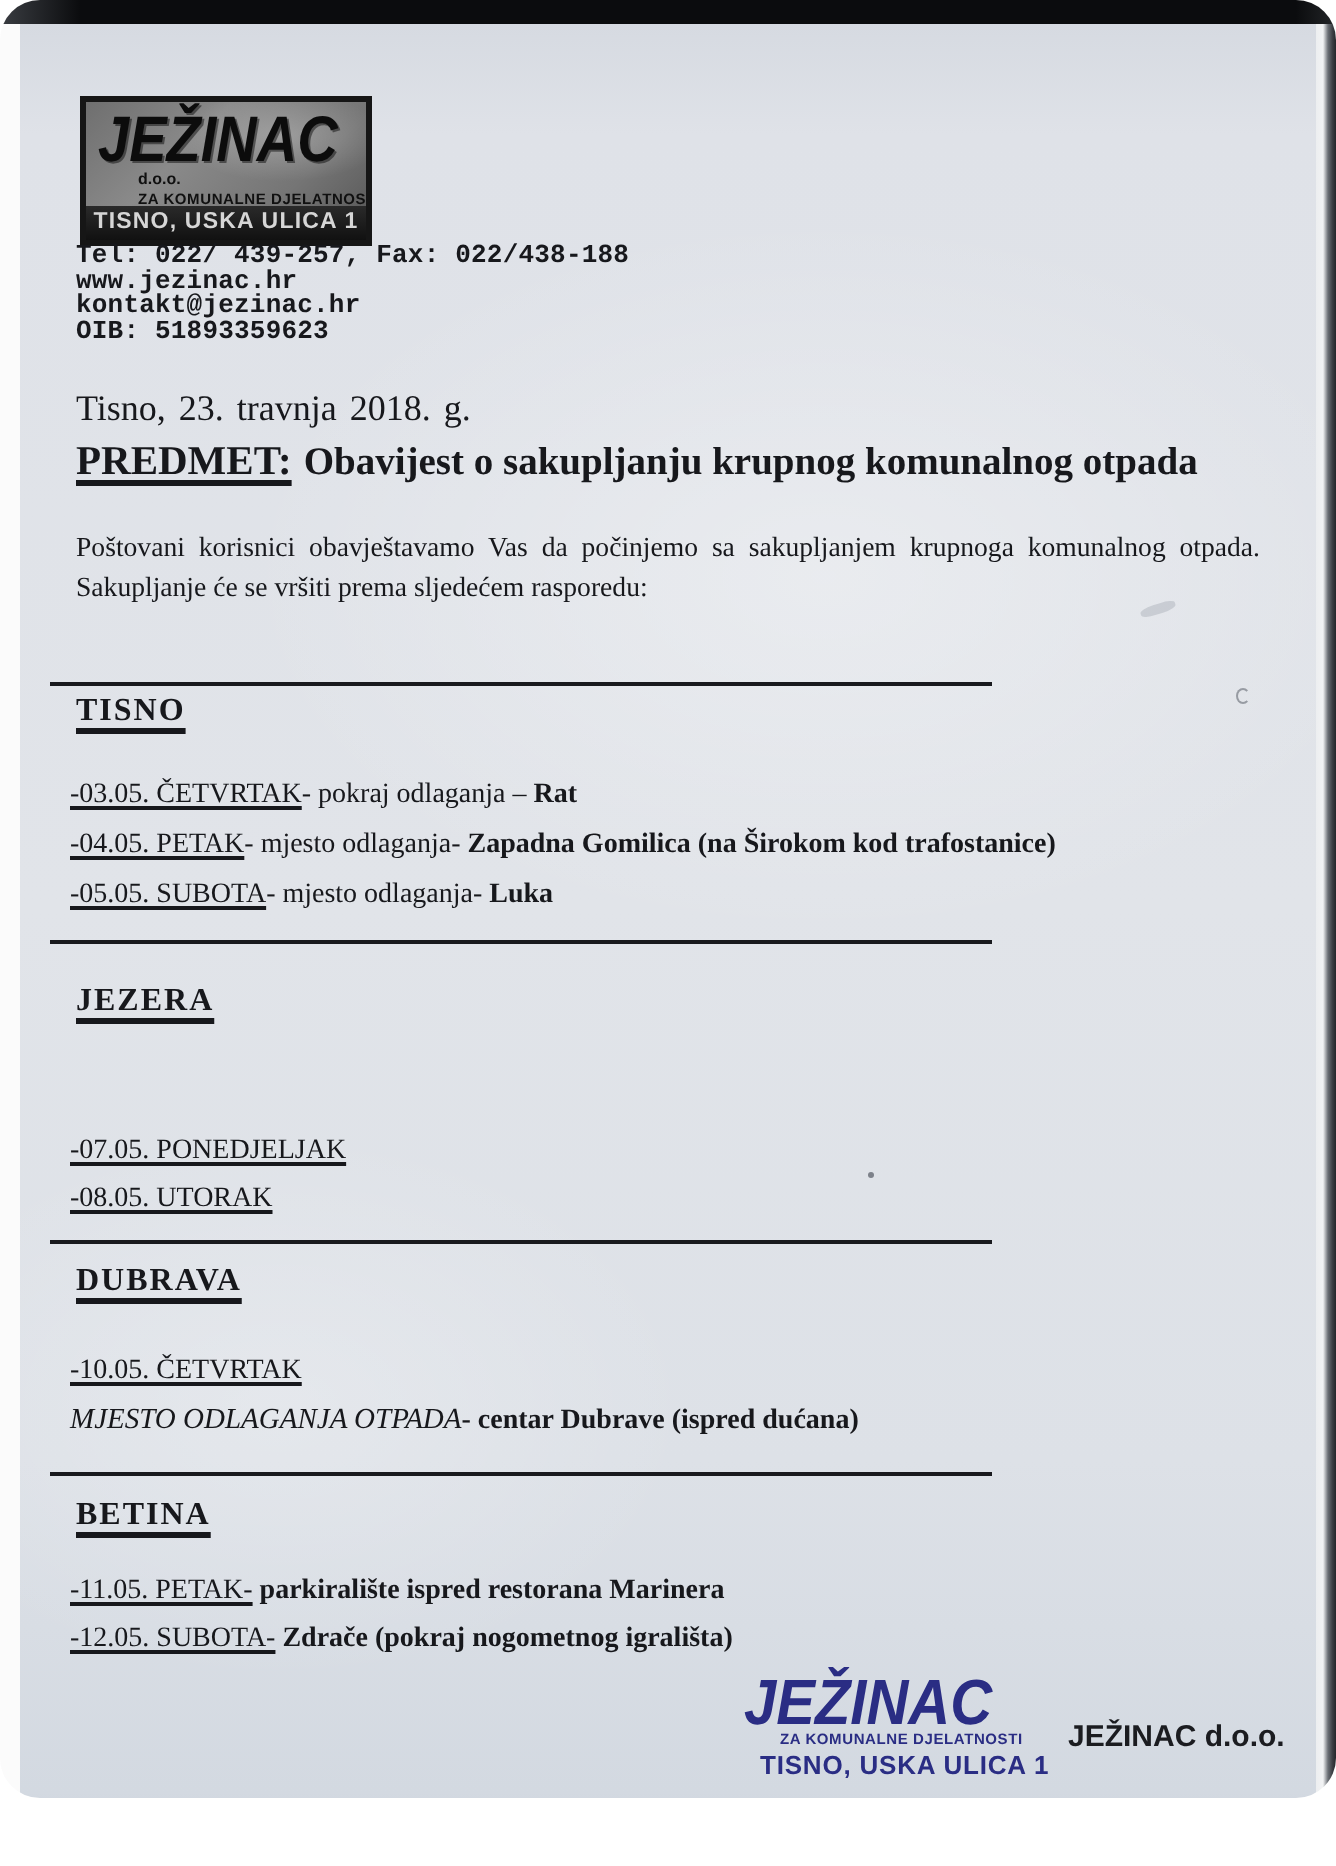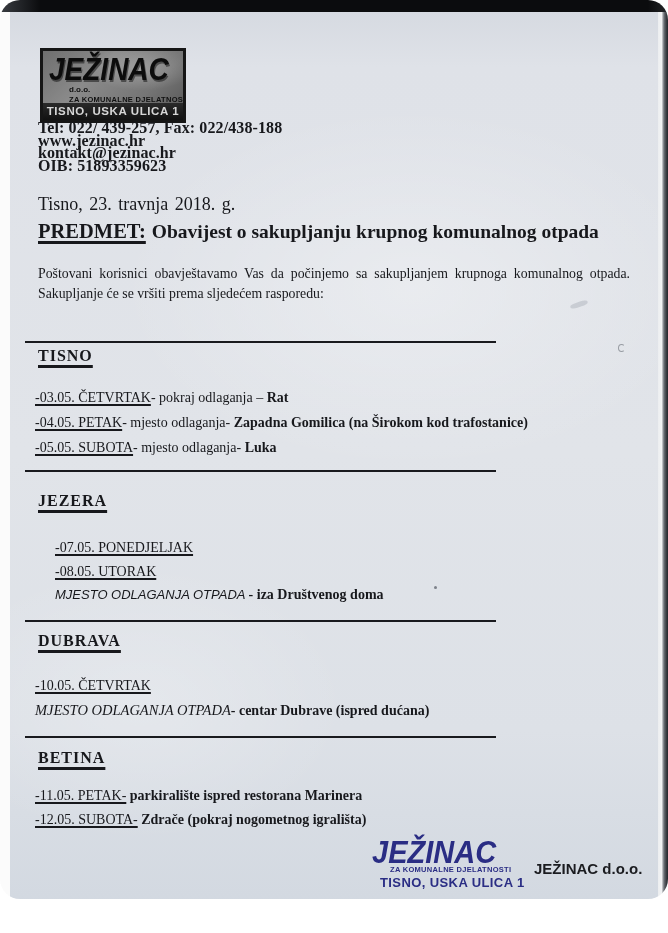--- a/index.html
+++ b/index.html
@@ -73,22 +73,22 @@
     background: linear-gradient(180deg, #2a2a2a, #111);
     color: #d6d6d6;
     font-family: "Liberation Sans", sans-serif;
     font-weight: 700; font-size: 11.5px; line-height: 17px;
     text-align: center; letter-spacing: 0.6px; white-space: nowrap;
   }
 
   
   .contact {
     position: absolute; left: 28px; top: 110px;
-    font-weight: 700; font-size: 16px; line-height: 12.6px;
-    letter-spacing: 0.1px; white-space: nowrap;
+    font-weight: 700; font-size: 13px; line-height: 12.6px;
+    letter-spacing: 0.1px; white-space: nowrap; font-family: Liberation Mono, monospace;
   }
 
   .dateline {
     position: absolute; left: 28px; top: 182px;
     font-size: 18px; white-space: nowrap; word-spacing: 2px;
   }
 
   
   .subject { position: absolute; left: 28px; top: 208px; white-space: nowrap; }
   .subject-label {
@@ -109,21 +109,21 @@
   .sec-title {
     position: absolute; left: 28px;
     font-weight: 700; font-size: 16px; letter-spacing: 1px; white-space: nowrap;
     text-decoration: underline; text-decoration-thickness: 2.5px; text-underline-offset: 3.5px;
   }
   .t-title { top: 335px; } .j-title { top: 480px; } .d-title { top: 620px; } .b-title { top: 737px; }
 
   
   .items { position: absolute; left: 25px; font-size: 14px; white-space: nowrap; }
   .t-items { top: 373px; line-height: 25px; }
-  .j-items { top: 524px; line-height: 23.5px; margin-left: 20px; }
+  .j-items { top: 552px; line-height: 23.5px; }
   .d-items { top: 661px; line-height: 25px; }
   .b-items { top: 772px; line-height: 24px; }
   .u { text-decoration: underline; text-decoration-thickness: 1.5px; text-underline-offset: 2px; }
   .b { font-weight: 700; }
   .i-sans { font-family: "Liberation Sans", sans-serif; font-style: italic; font-size: 13px; }
   .i-serif { font-style: italic; font-size: 14.5px; }
 
   
   .flogo { position: absolute; left: 362px; top: 826px; width: 160px; color: #2a2d84; }
   .flogo-brand {
@@ -188,21 +188,20 @@
       <div><span class="u">-03.05. ČETVRTAK</span><span>- pokraj odlaganja – </span><span class="b">Rat</span></div>
       <div><span class="u">-04.05. PETAK</span><span>- mjesto odlaganja- </span><span class="b">Zapadna Gomilica (na Širokom kod trafostanice)</span></div>
       <div><span class="u">-05.05. SUBOTA</span><span>- mjesto odlaganja- </span><span class="b">Luka</span></div>
     </div>
 
     <div class="divider div2"></div>
     <div class="sec-title j-title">JEZERA</div>
     <div class="items j-items">
       <div><span class="u">-07.05. PONEDJELJAK</span></div>
       <div><span class="u">-08.05. UTORAK</span></div>
-      <div><span class="i-sans">MJESTO ODLAGANJA OTPADA </span><span class="b">-  </span><span class="b">iza Društvenog doma</span></div>
     </div>
 
     <div class="divider div3"></div>
     <div class="sec-title d-title">DUBRAVA</div>
     <div class="items d-items">
       <div><span class="u">-10.05. ČETVRTAK</span></div>
       <div><span class="i-serif">MJESTO ODLAGANJA OTPADA</span><span class="b">- </span><span class="b">centar Dubrave (ispred dućana)</span></div>
     </div>
 
     <div class="divider div4"></div>

